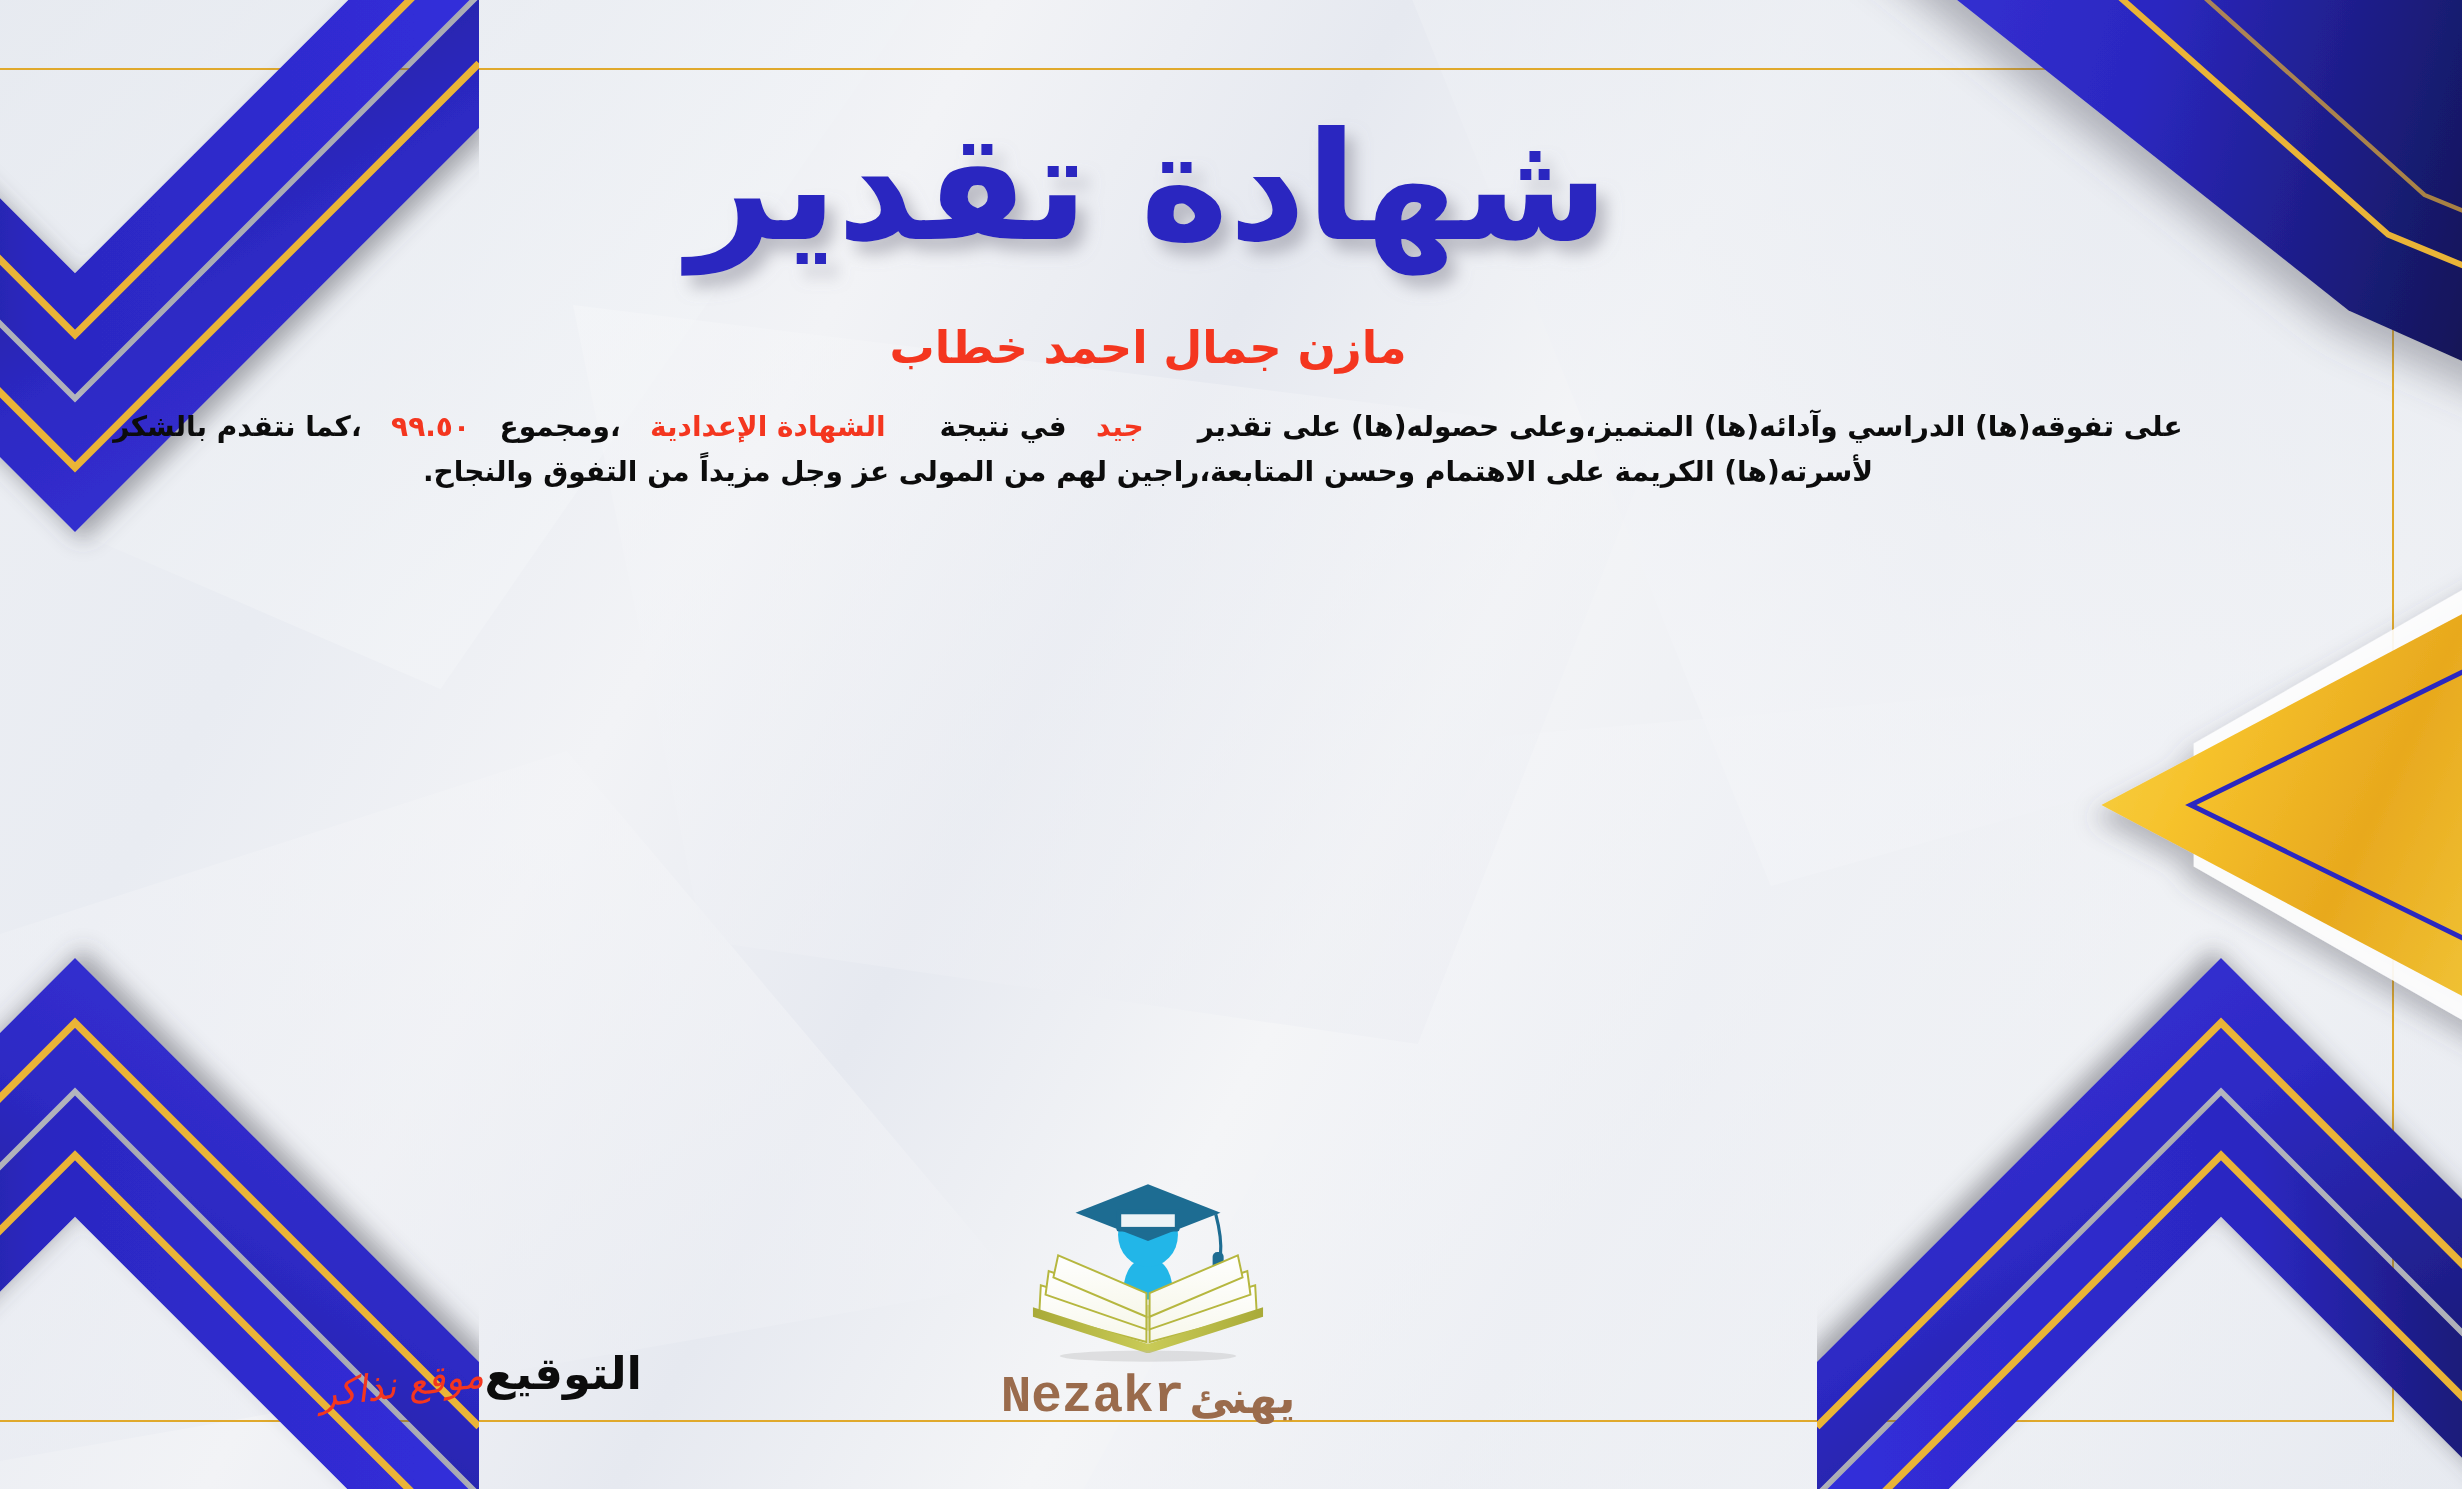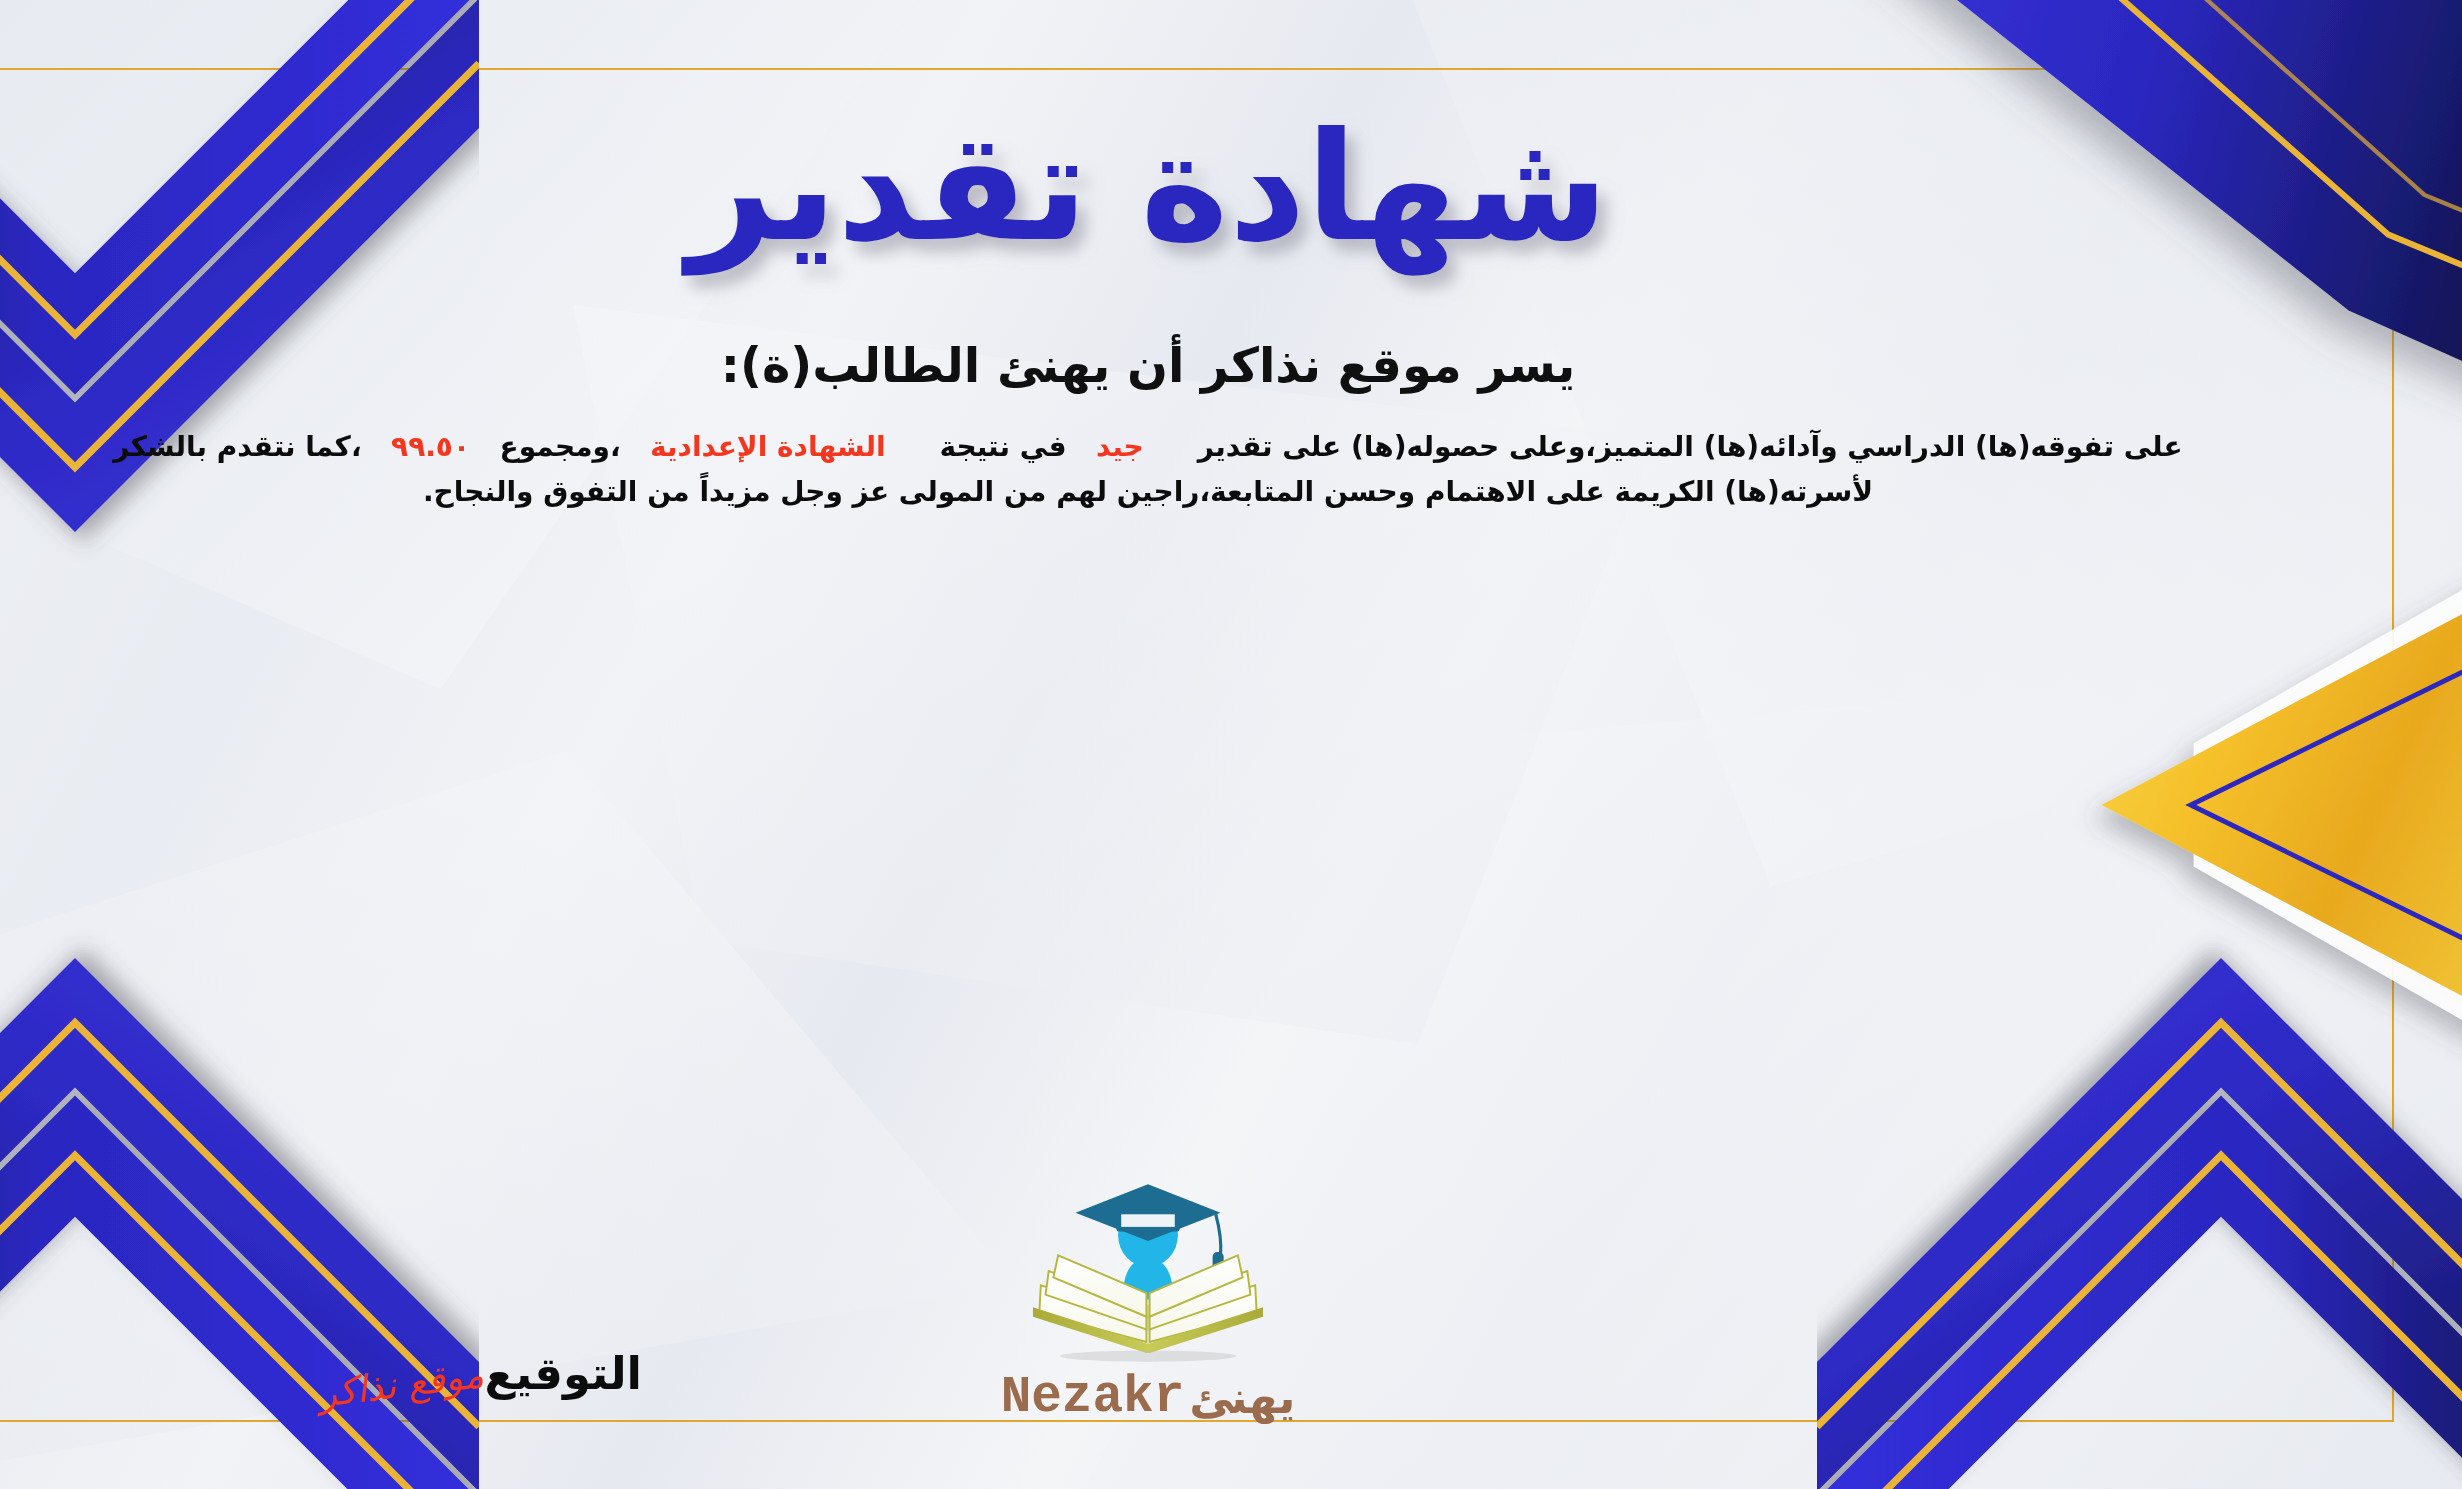--- a/index.html
+++ b/index.html
@@ -276,22 +276,22 @@
       <svg viewBox="0 0 1400 320" preserveAspectRatio="xMidYMid meet" aria-hidden="true">
         <defs>
           <filter id="titleShadow" x="-20%" y="-20%" width="150%" height="160%">
             <feDropShadow dx="16" dy="20" stdDeviation="13" flood-color="#8d8d9a" flood-opacity="0.55"></feDropShadow>
           </filter>
         </defs>
         <text class="title-text" x="700" y="225" text-anchor="middle" filter="url(#titleShadow)">شهادة تقدير</text>
       </svg>
     </div>
 
-    <div class="greeting">يسر موقع نذاكر أن يهنئ الطالب(ة):</div>
-
+
+    <div class="student-name">مازن جمال احمد خطاب</div>
 
     <div class="body-text">
       <span>على تفوقه(ها) الدراسي وآدائه(ها) المتميز،وعلى حصوله(ها) على تقدير</span><span class="sp"></span><span class="hl">جيد</span><span class="sp-sm"></span><span>في نتيجة</span><span class="sp"></span><span class="hl">الشهادة الإعدادية</span><span class="sp-sm"></span><span>،ومجموع</span><span class="sp-sm"></span><span class="hl">٩٩.٥٠</span><span class="sp-sm"></span><span>،كما نتقدم بالشكر لأسرته(ها) الكريمة على الاهتمام وحسن المتابعة،راجين لهم من المولى عز وجل مزيداً من التفوق والنجاح.</span>
     </div>
 
   </div>
 
   <div class="footer">
 
     <div class="sign-block">

